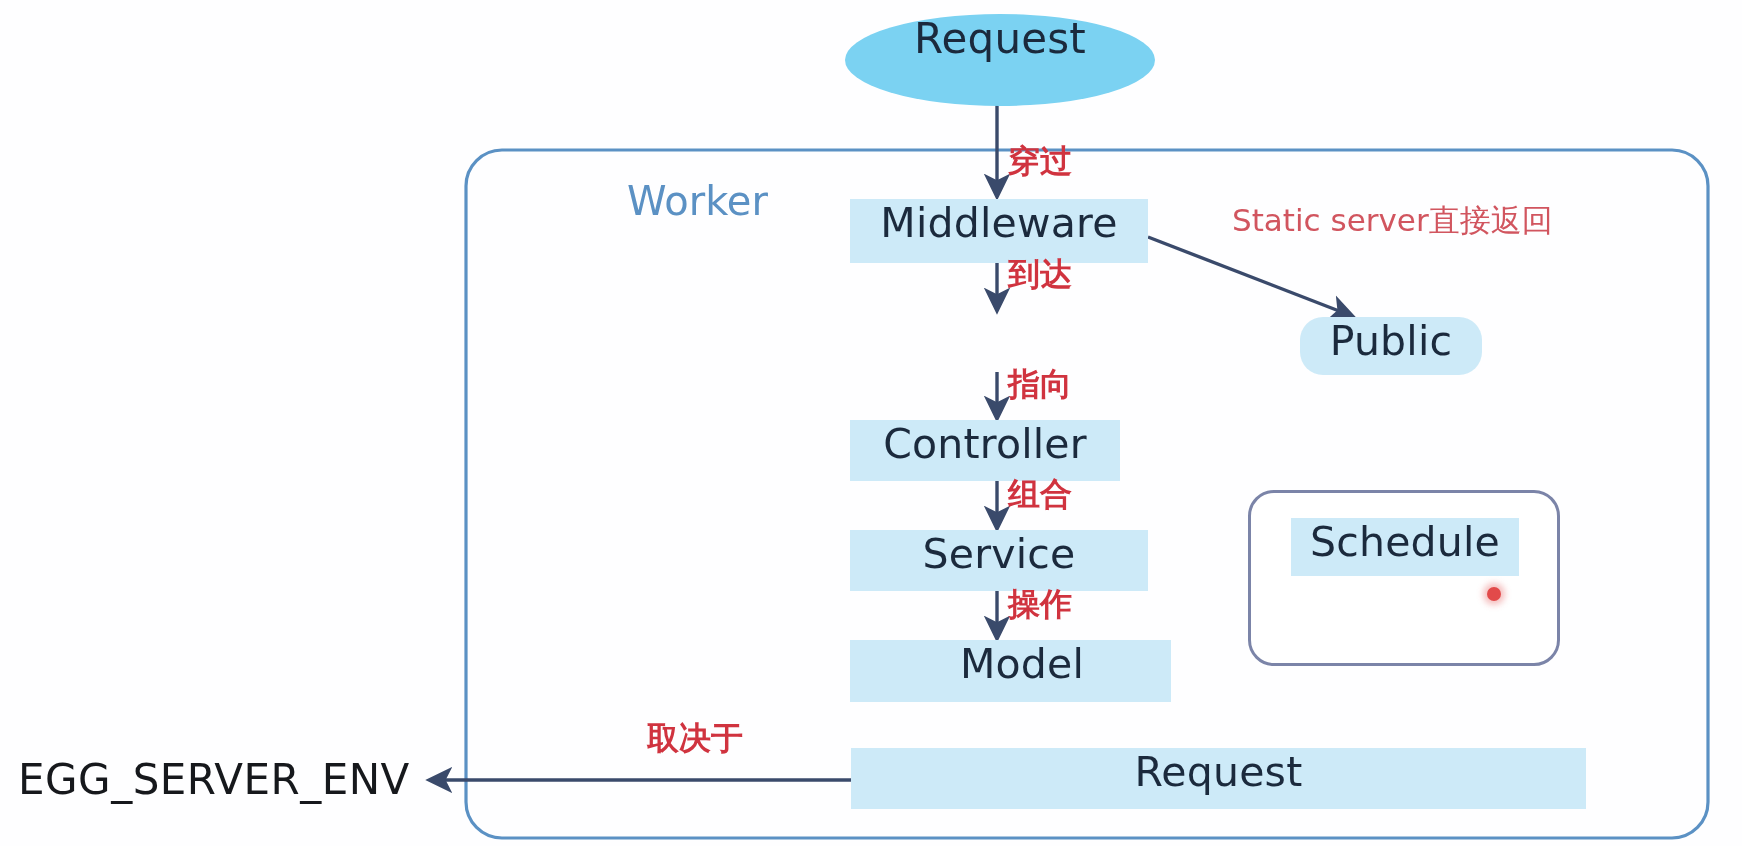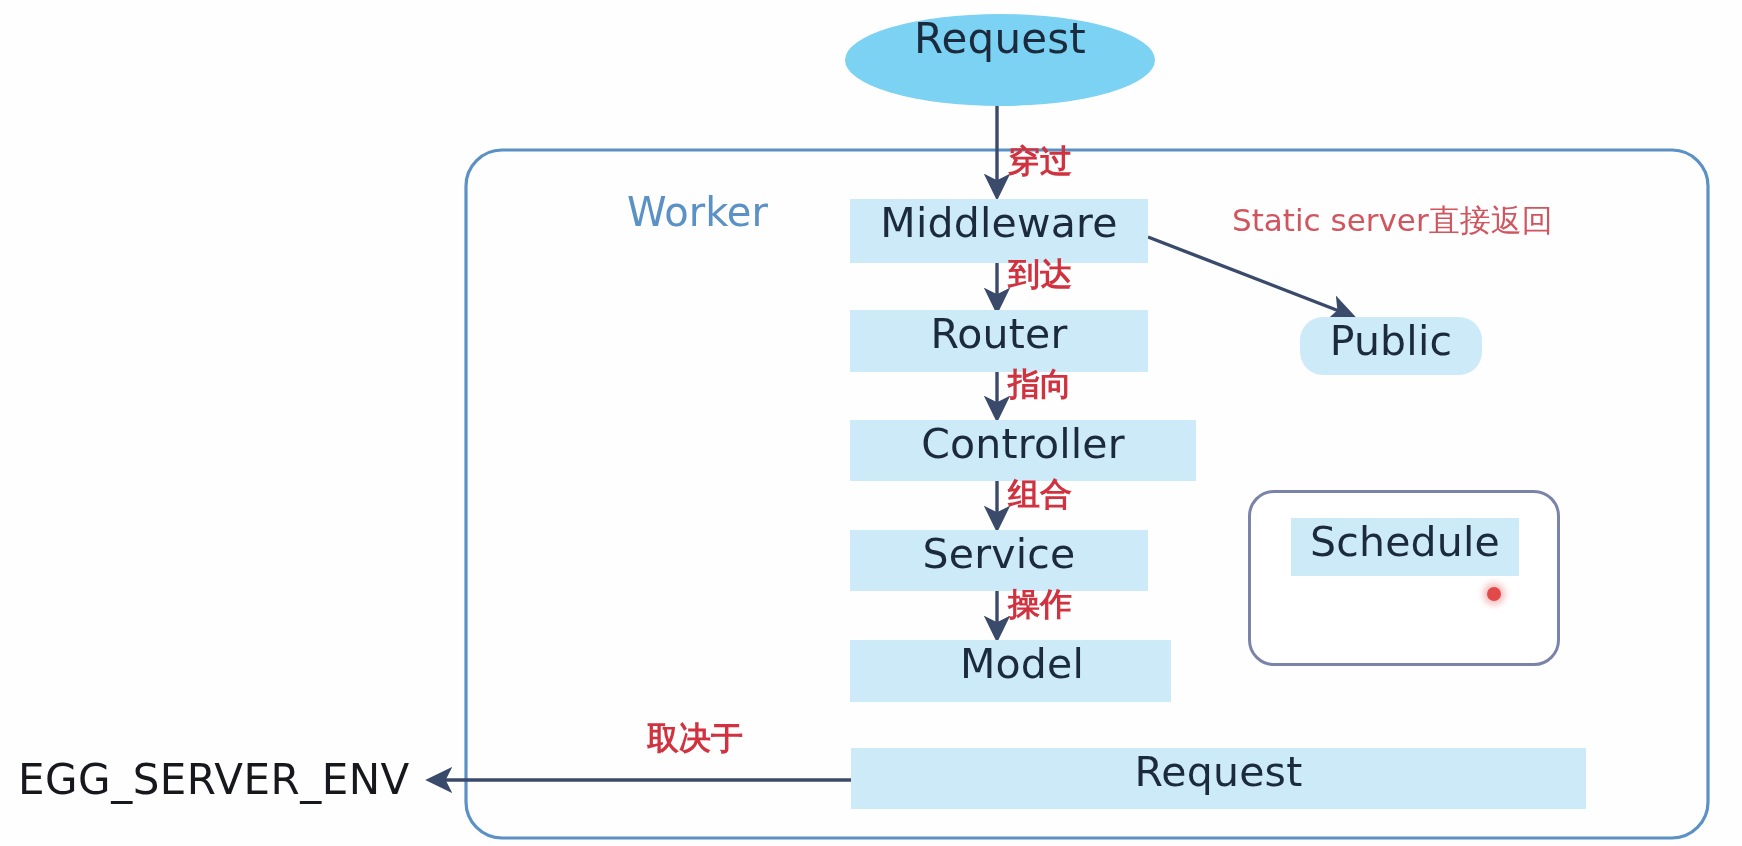--- a/index.html
+++ b/index.html
@@ -106,33 +106,30 @@
 
     <line x1="1148" y1="237" x2="1352" y2="316" stroke="#3a4a6b" stroke-width="3.4" marker-end="url(#arrowhead)"></line>
 
     <line x1="851" y1="780" x2="430" y2="780" stroke="#3a4a6b" stroke-width="3.4" marker-end="url(#arrowhead)"></line>
   </svg>
 
   <div class="node ellipse-node" style="left:845px; top:14px; width:310px; height:92px; font-size:42px;">
     <span>Request</span>
   </div>
 
-  <div class="worker-label" style="left:627px; top:189px; font-size:40px;">
+  <div class="worker-label" style="left:627px; top:178px; font-size:40px;">
     <span>Worker</span>
   </div>
 
   <div class="node chip" style="left:850px; top:199px; width:298px; height:64px; font-size:41px;">
     <span>Middleware</span>
   </div>
 
-  <div class="node chip" style="left:850px; top:310px; width:298px; height:62px; font-size:41px;">
-    <span>Router</span>
-  </div>
 
-  <div class="node chip" style="left:850px; top:420px; width:346px; height:61px; font-size:41px;">
+  <div class="node chip" style="left:850px; top:420px; width:270px; height:61px; font-size:41px;">
     <span>Controller</span>
   </div>
 
   <div class="node chip" style="left:850px; top:530px; width:298px; height:61px; font-size:41px;">
     <span>Service</span>
   </div>
 
   <div class="node chip" style="left:850px; top:640px; width:298px; height:62px; font-size:41px;padding-left:23px;">
     <span>Model</span>
   </div>

